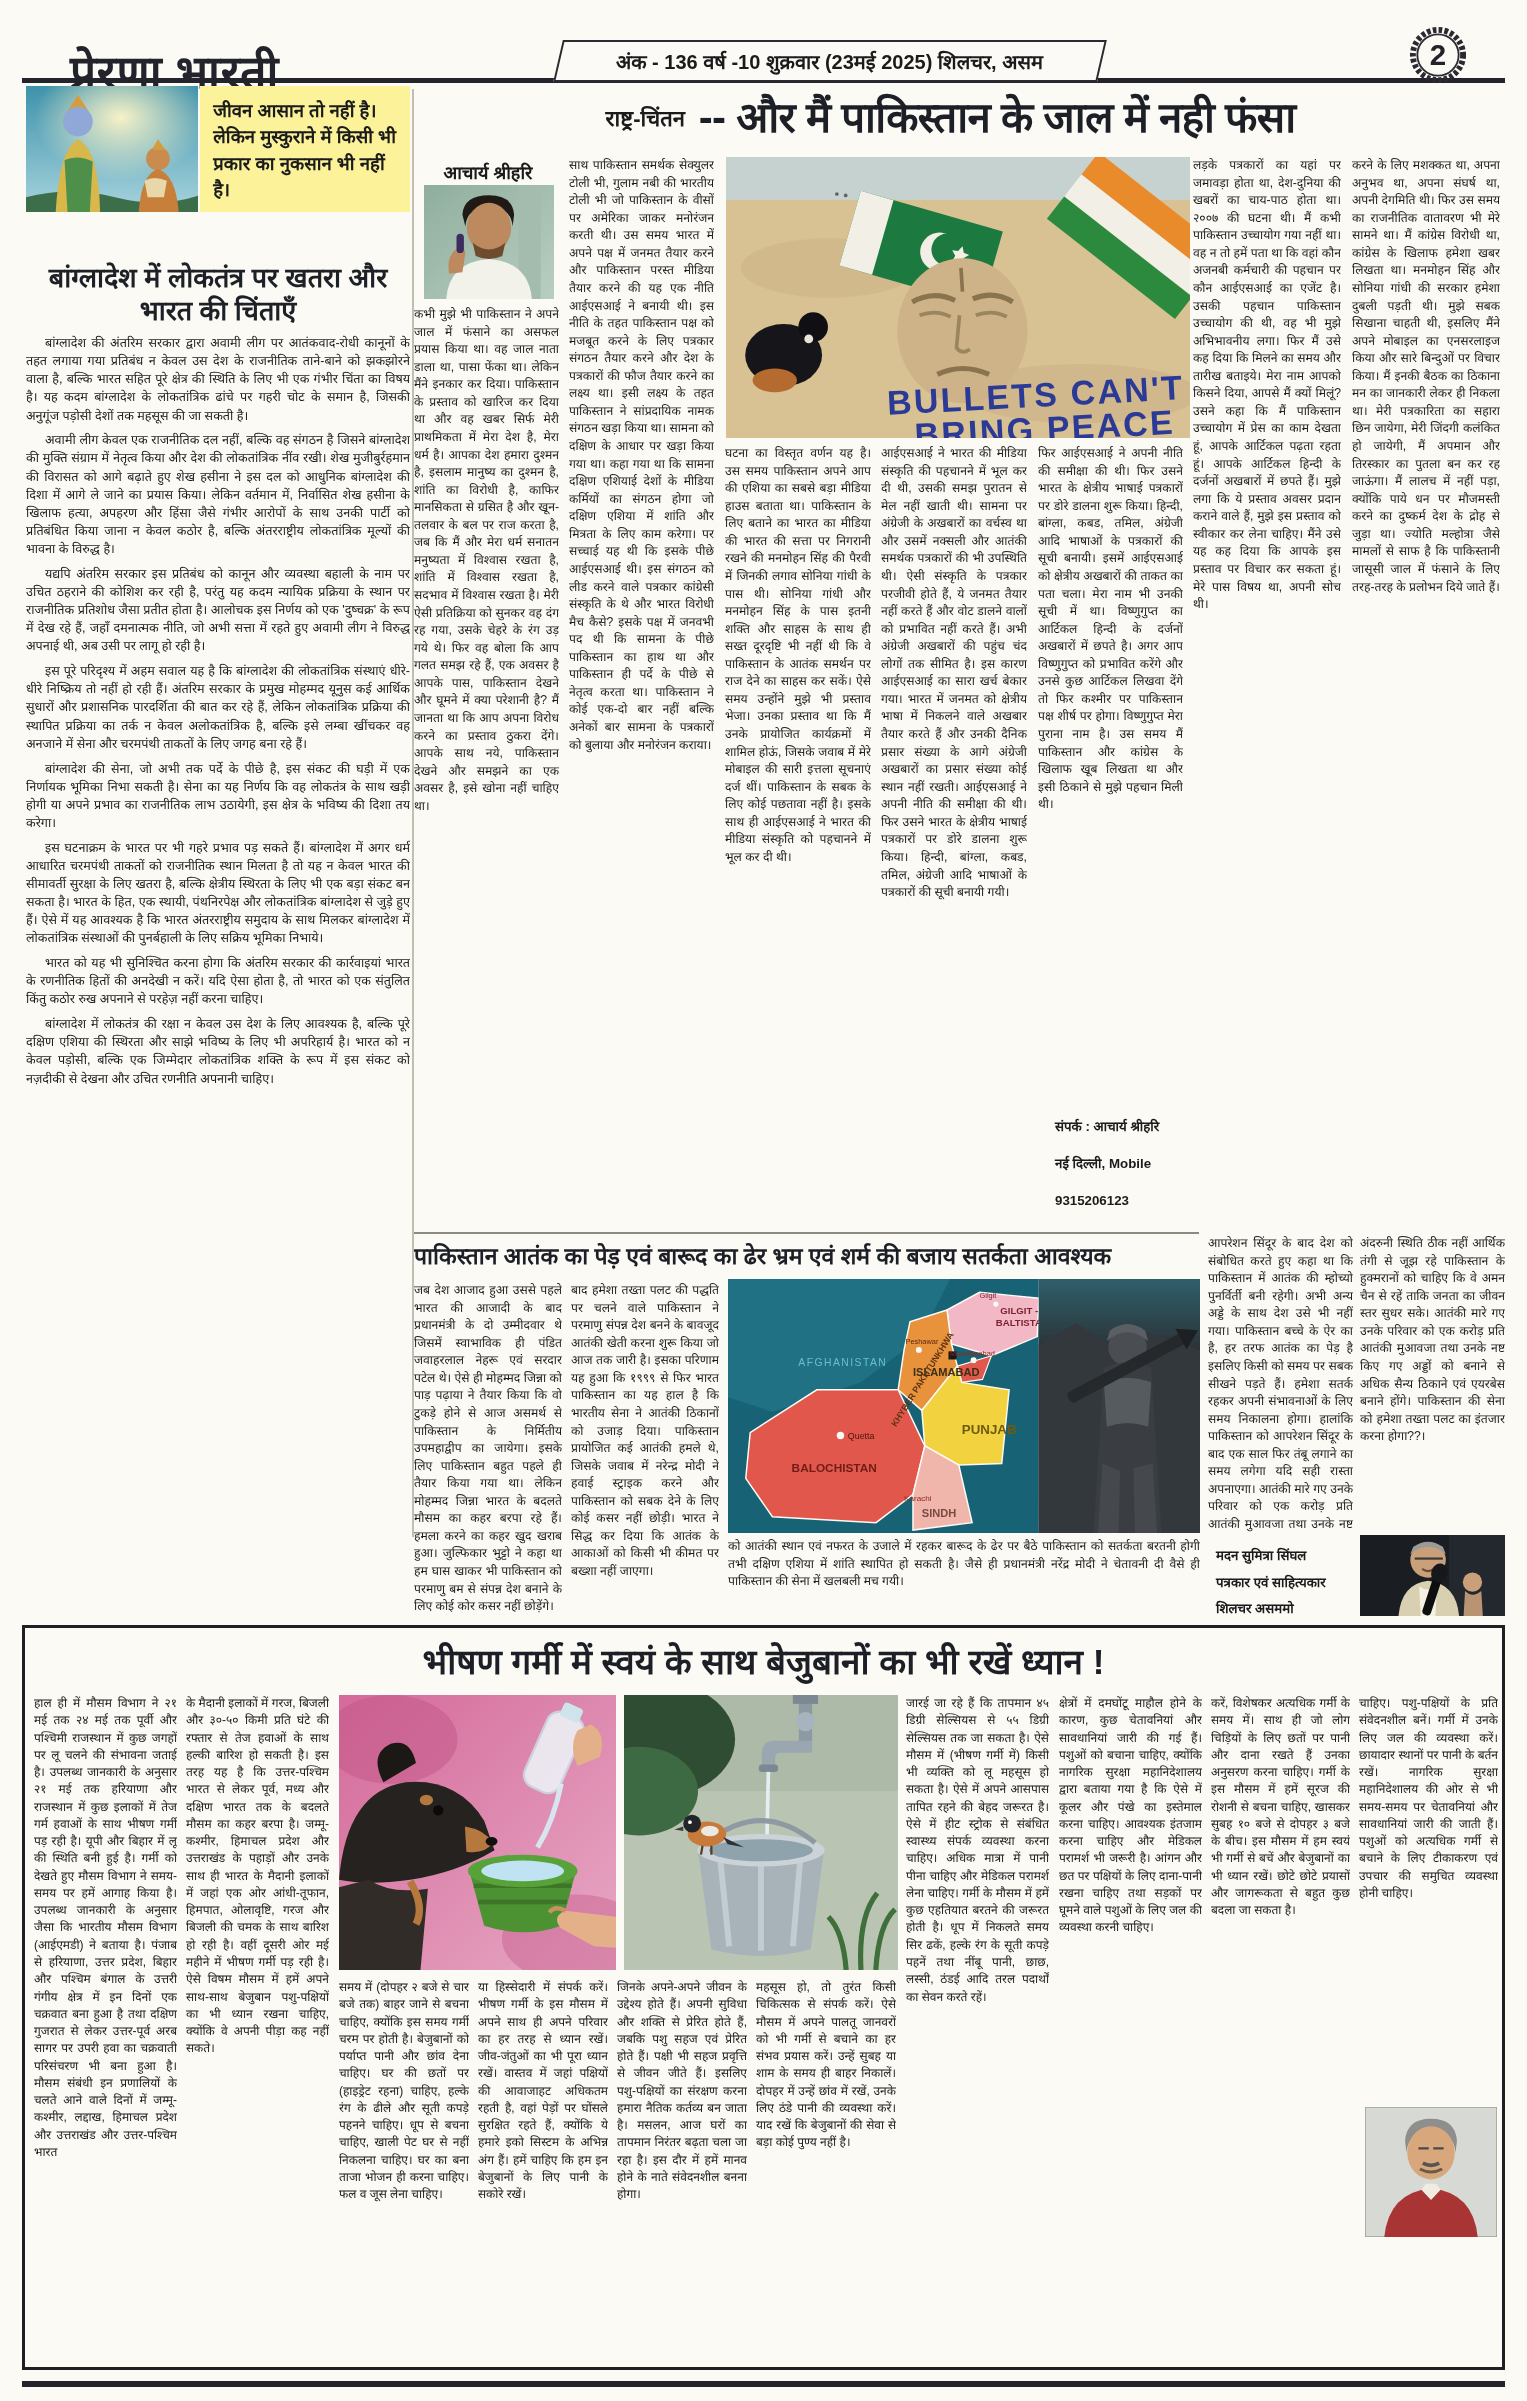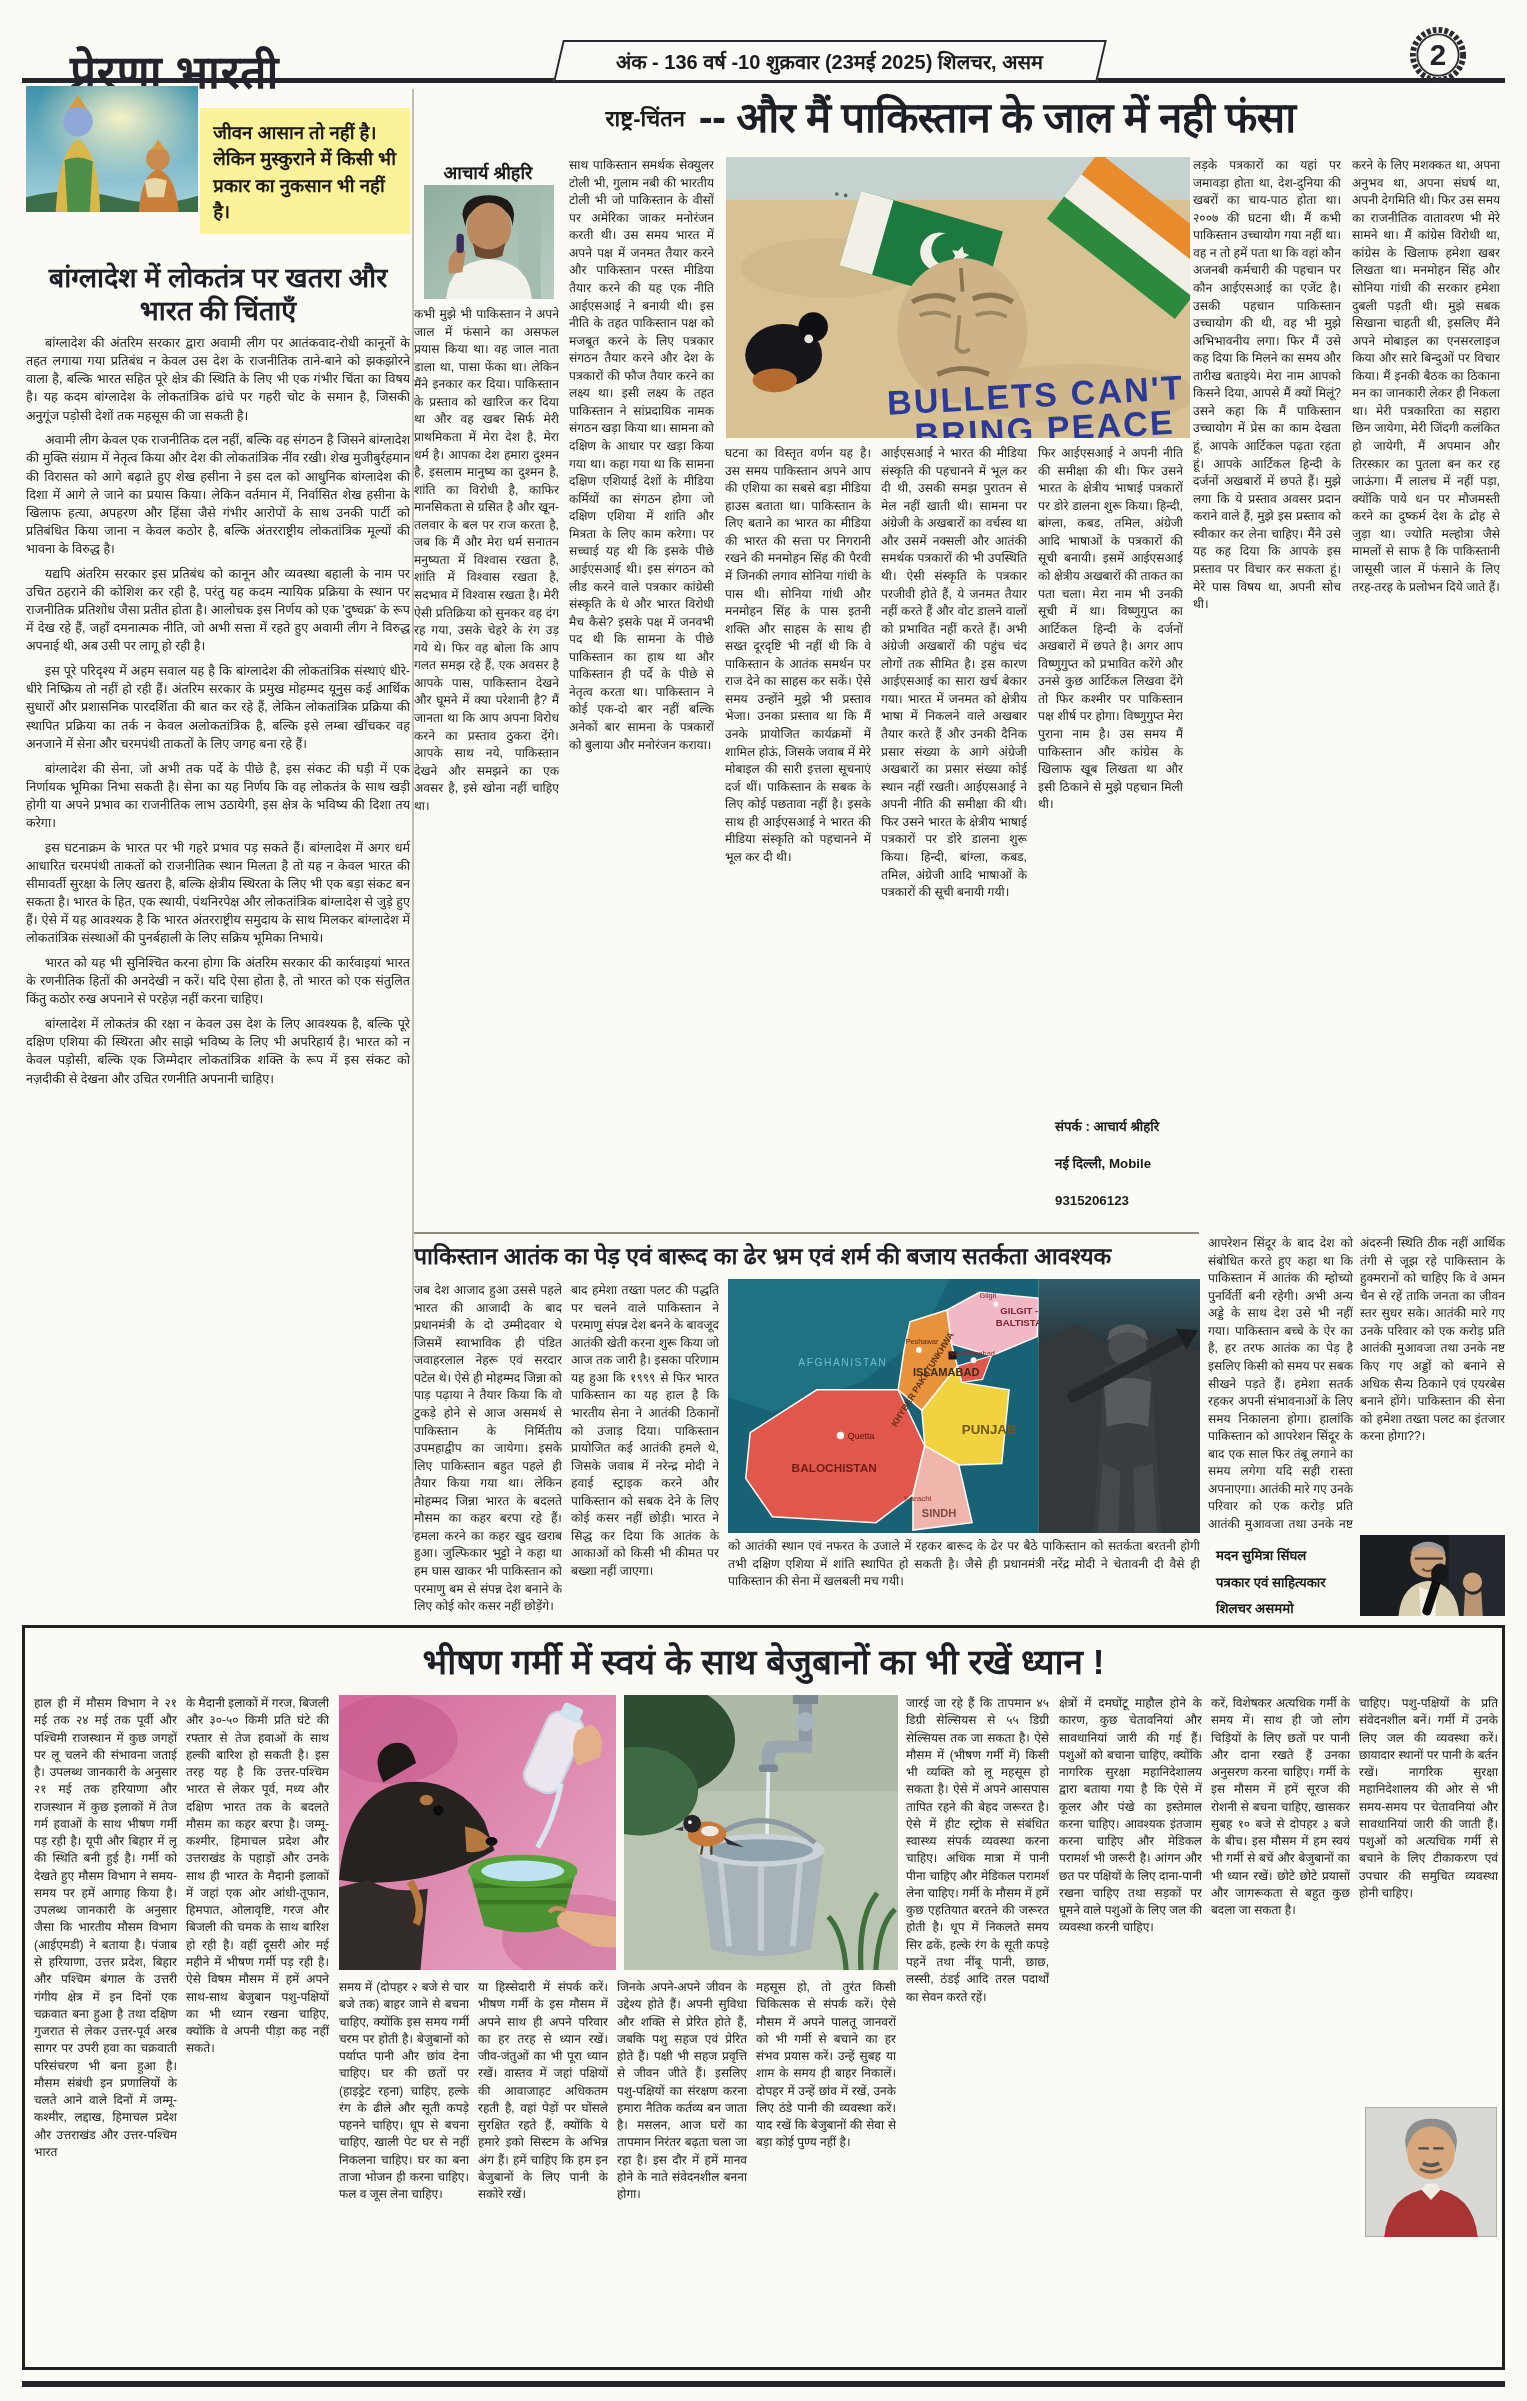--- a/index.html
+++ b/index.html
@@ -3,21 +3,21 @@
 <meta charset="utf-8">
 <style>
   html,body{margin:0;padding:0;background:#e8e6e0;}
   .page{position:relative;width:1528px;height:2401px;background:#fbfaf5;margin:0 auto;overflow:hidden;
         font-family:"Liberation Sans","DejaVu Sans",sans-serif;color:#1b1b1b;}
   .abs{position:absolute;}
   .masthead{font-size:46px;font-weight:900;letter-spacing:0.7px;color:#23232b;}
   .hrule{background:#24242c;}
   .issue-box{border:2.2px solid #2a2a30;background:#fbfaf6;transform:skewX(-13deg);display:flex;align-items:center;justify-content:center;}
   .issue-box span{transform:skewX(13deg);font-size:20px;font-weight:bold;white-space:nowrap;}
-  .quote{background:#fbf299;font-size:18.5px;font-weight:bold;line-height:1.42;padding:12px 13.3px;box-sizing:border-box;margin-top:22px;}
+  .quote{background:#fbf299;font-size:18.5px;font-weight:bold;line-height:1.42;padding:12px 13.3px;box-sizing:border-box;}
   .ed-banner{display:flex;align-items:center;gap:7.4px;}
   .ed-label{font-size:33px;font-weight:900;border-bottom:3px solid #23232b;padding-bottom:1.5px;color:#20202a;}
   .ed-head{font-size:27px;font-weight:700;text-align:center;line-height:1.22;color:#1d2026;}
   .col{overflow:hidden;font-size:12.2px;line-height:1.44;text-align:justify;color:#1c1c1c;}
   .col p{margin:0 0 6.7px;text-indent:19px;}
   .lead-headrow{white-space:nowrap;text-align:center;overflow:hidden;}
   .kicker{font-size:22px;font-weight:bold;vertical-align:6px;margin-right:10.4px;}
   .lead-title{font-size:42px;font-weight:900;letter-spacing:-0.7px;color:#1c1f26;}
   .byline{font-size:18px;font-weight:bold;text-align:center;}
   .contact{font-size:13.3px;font-weight:bold;line-height:1.5;}

